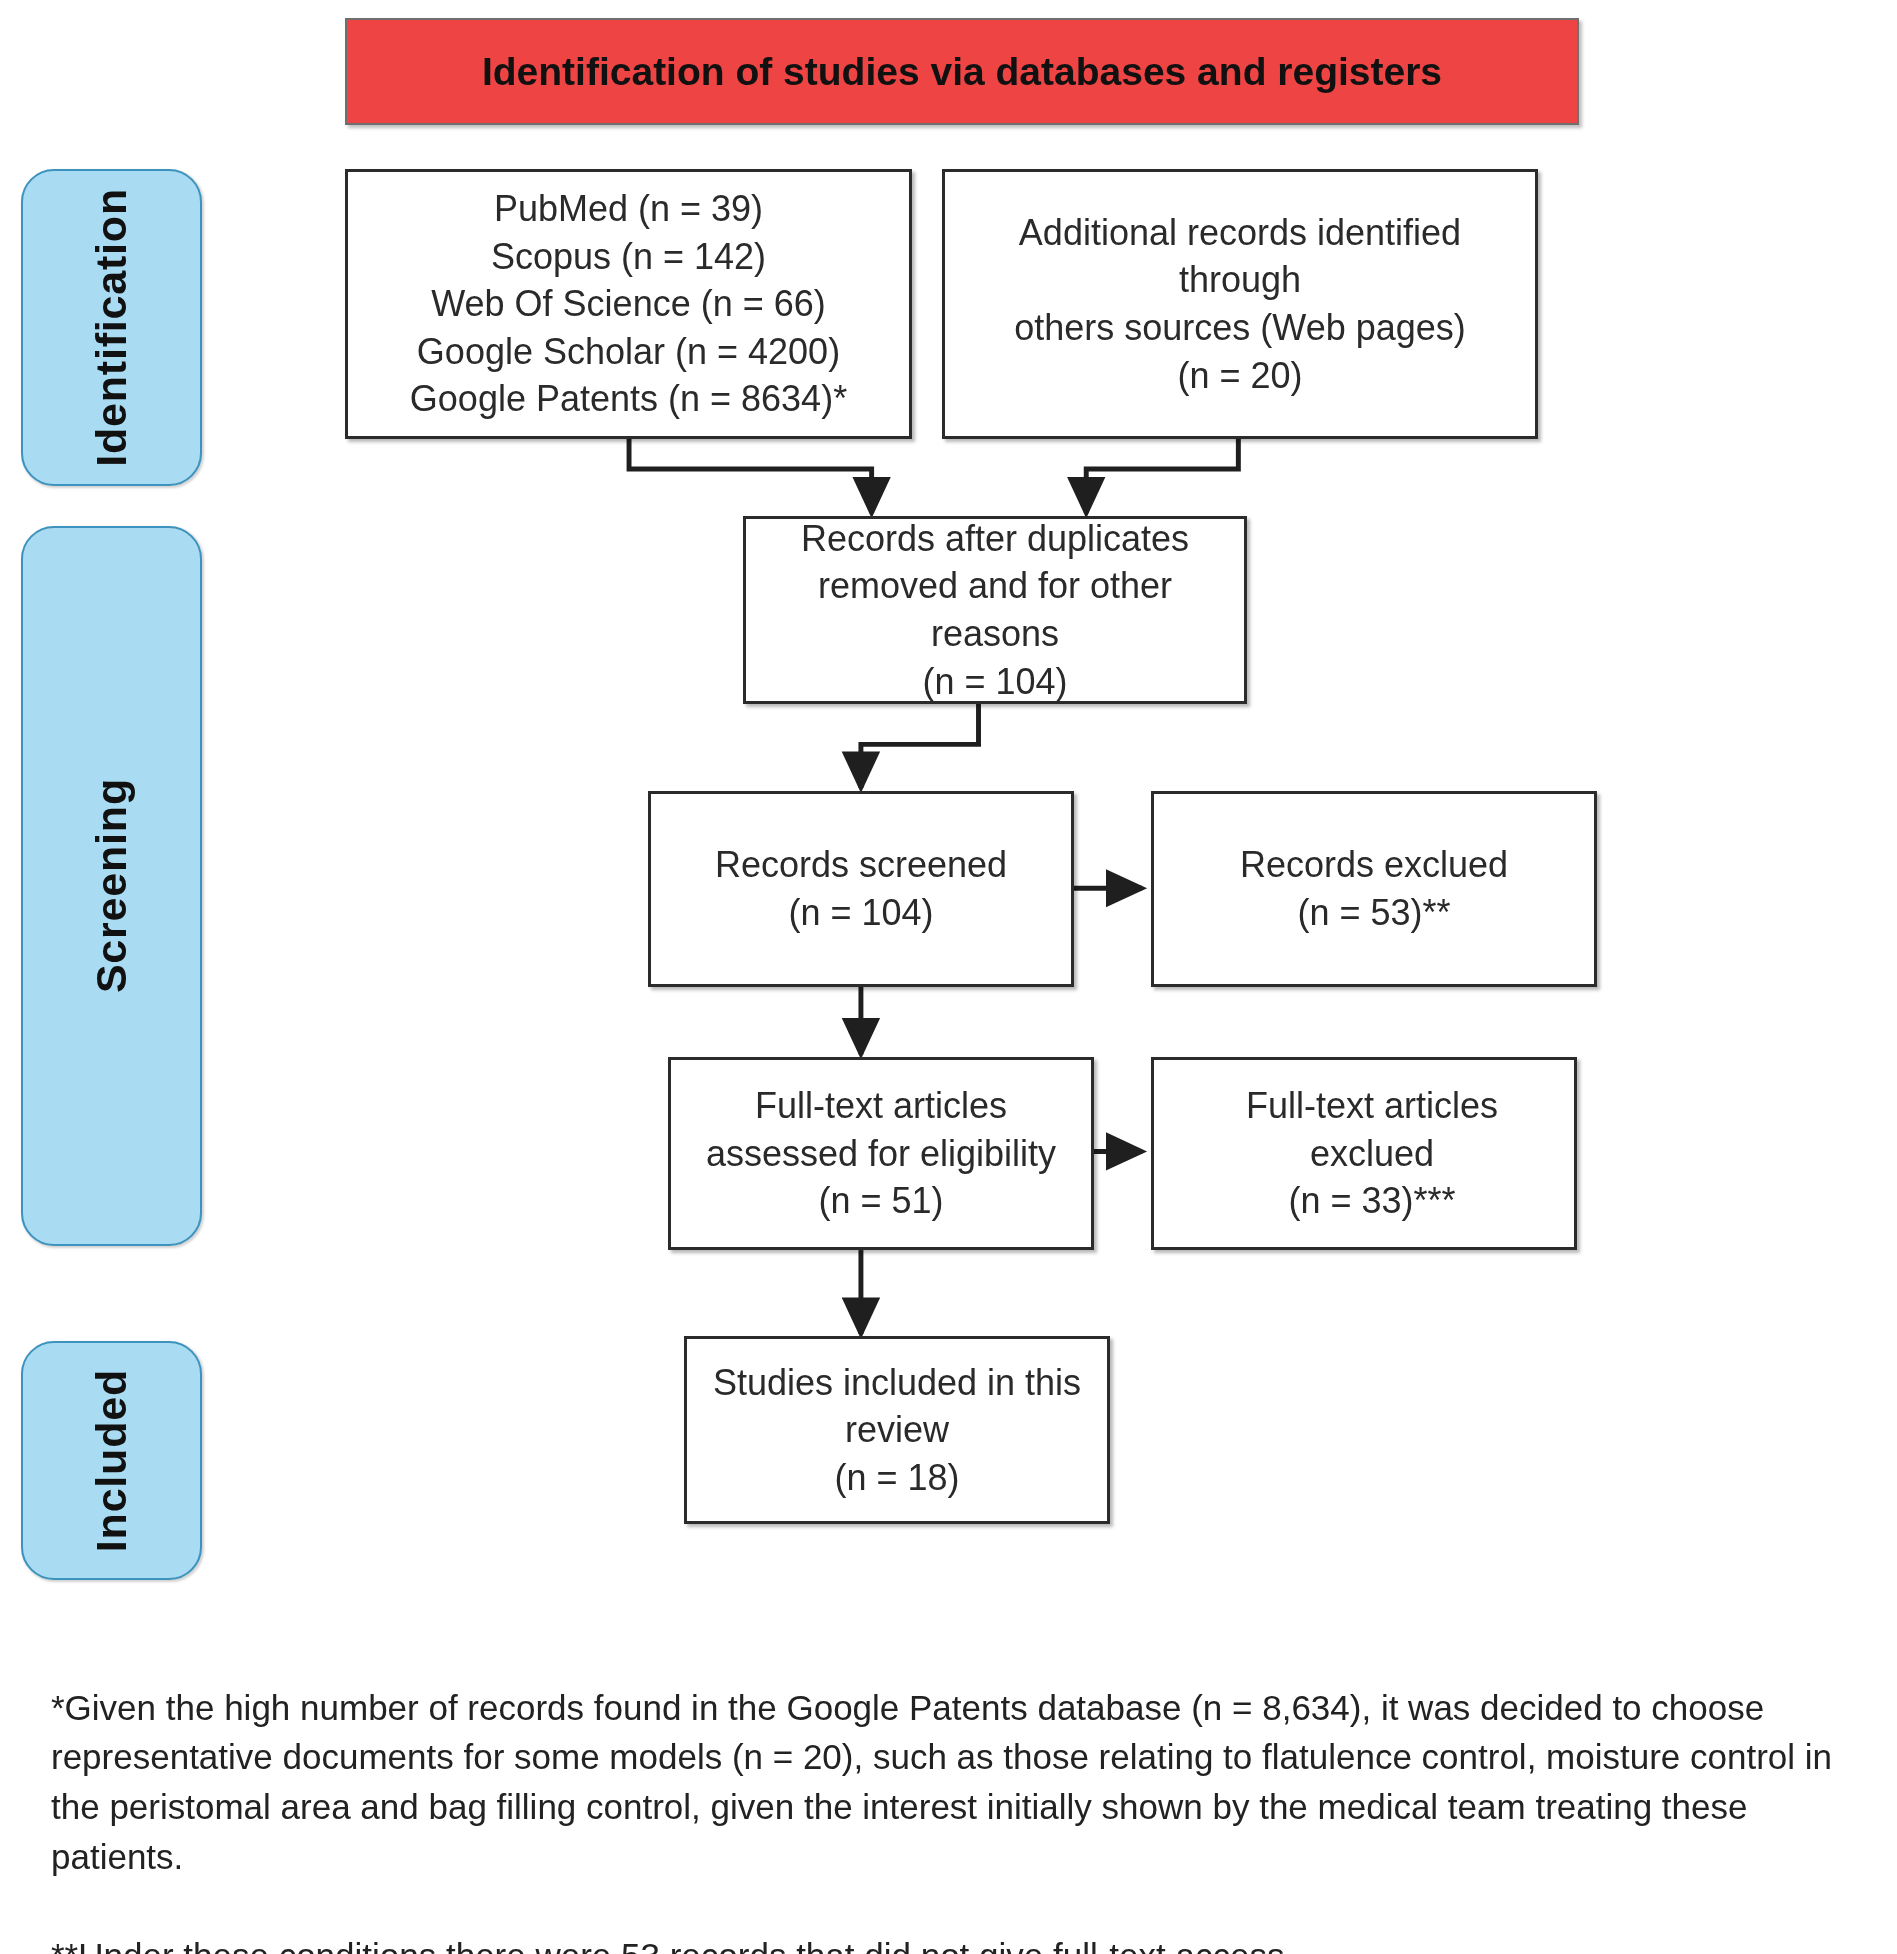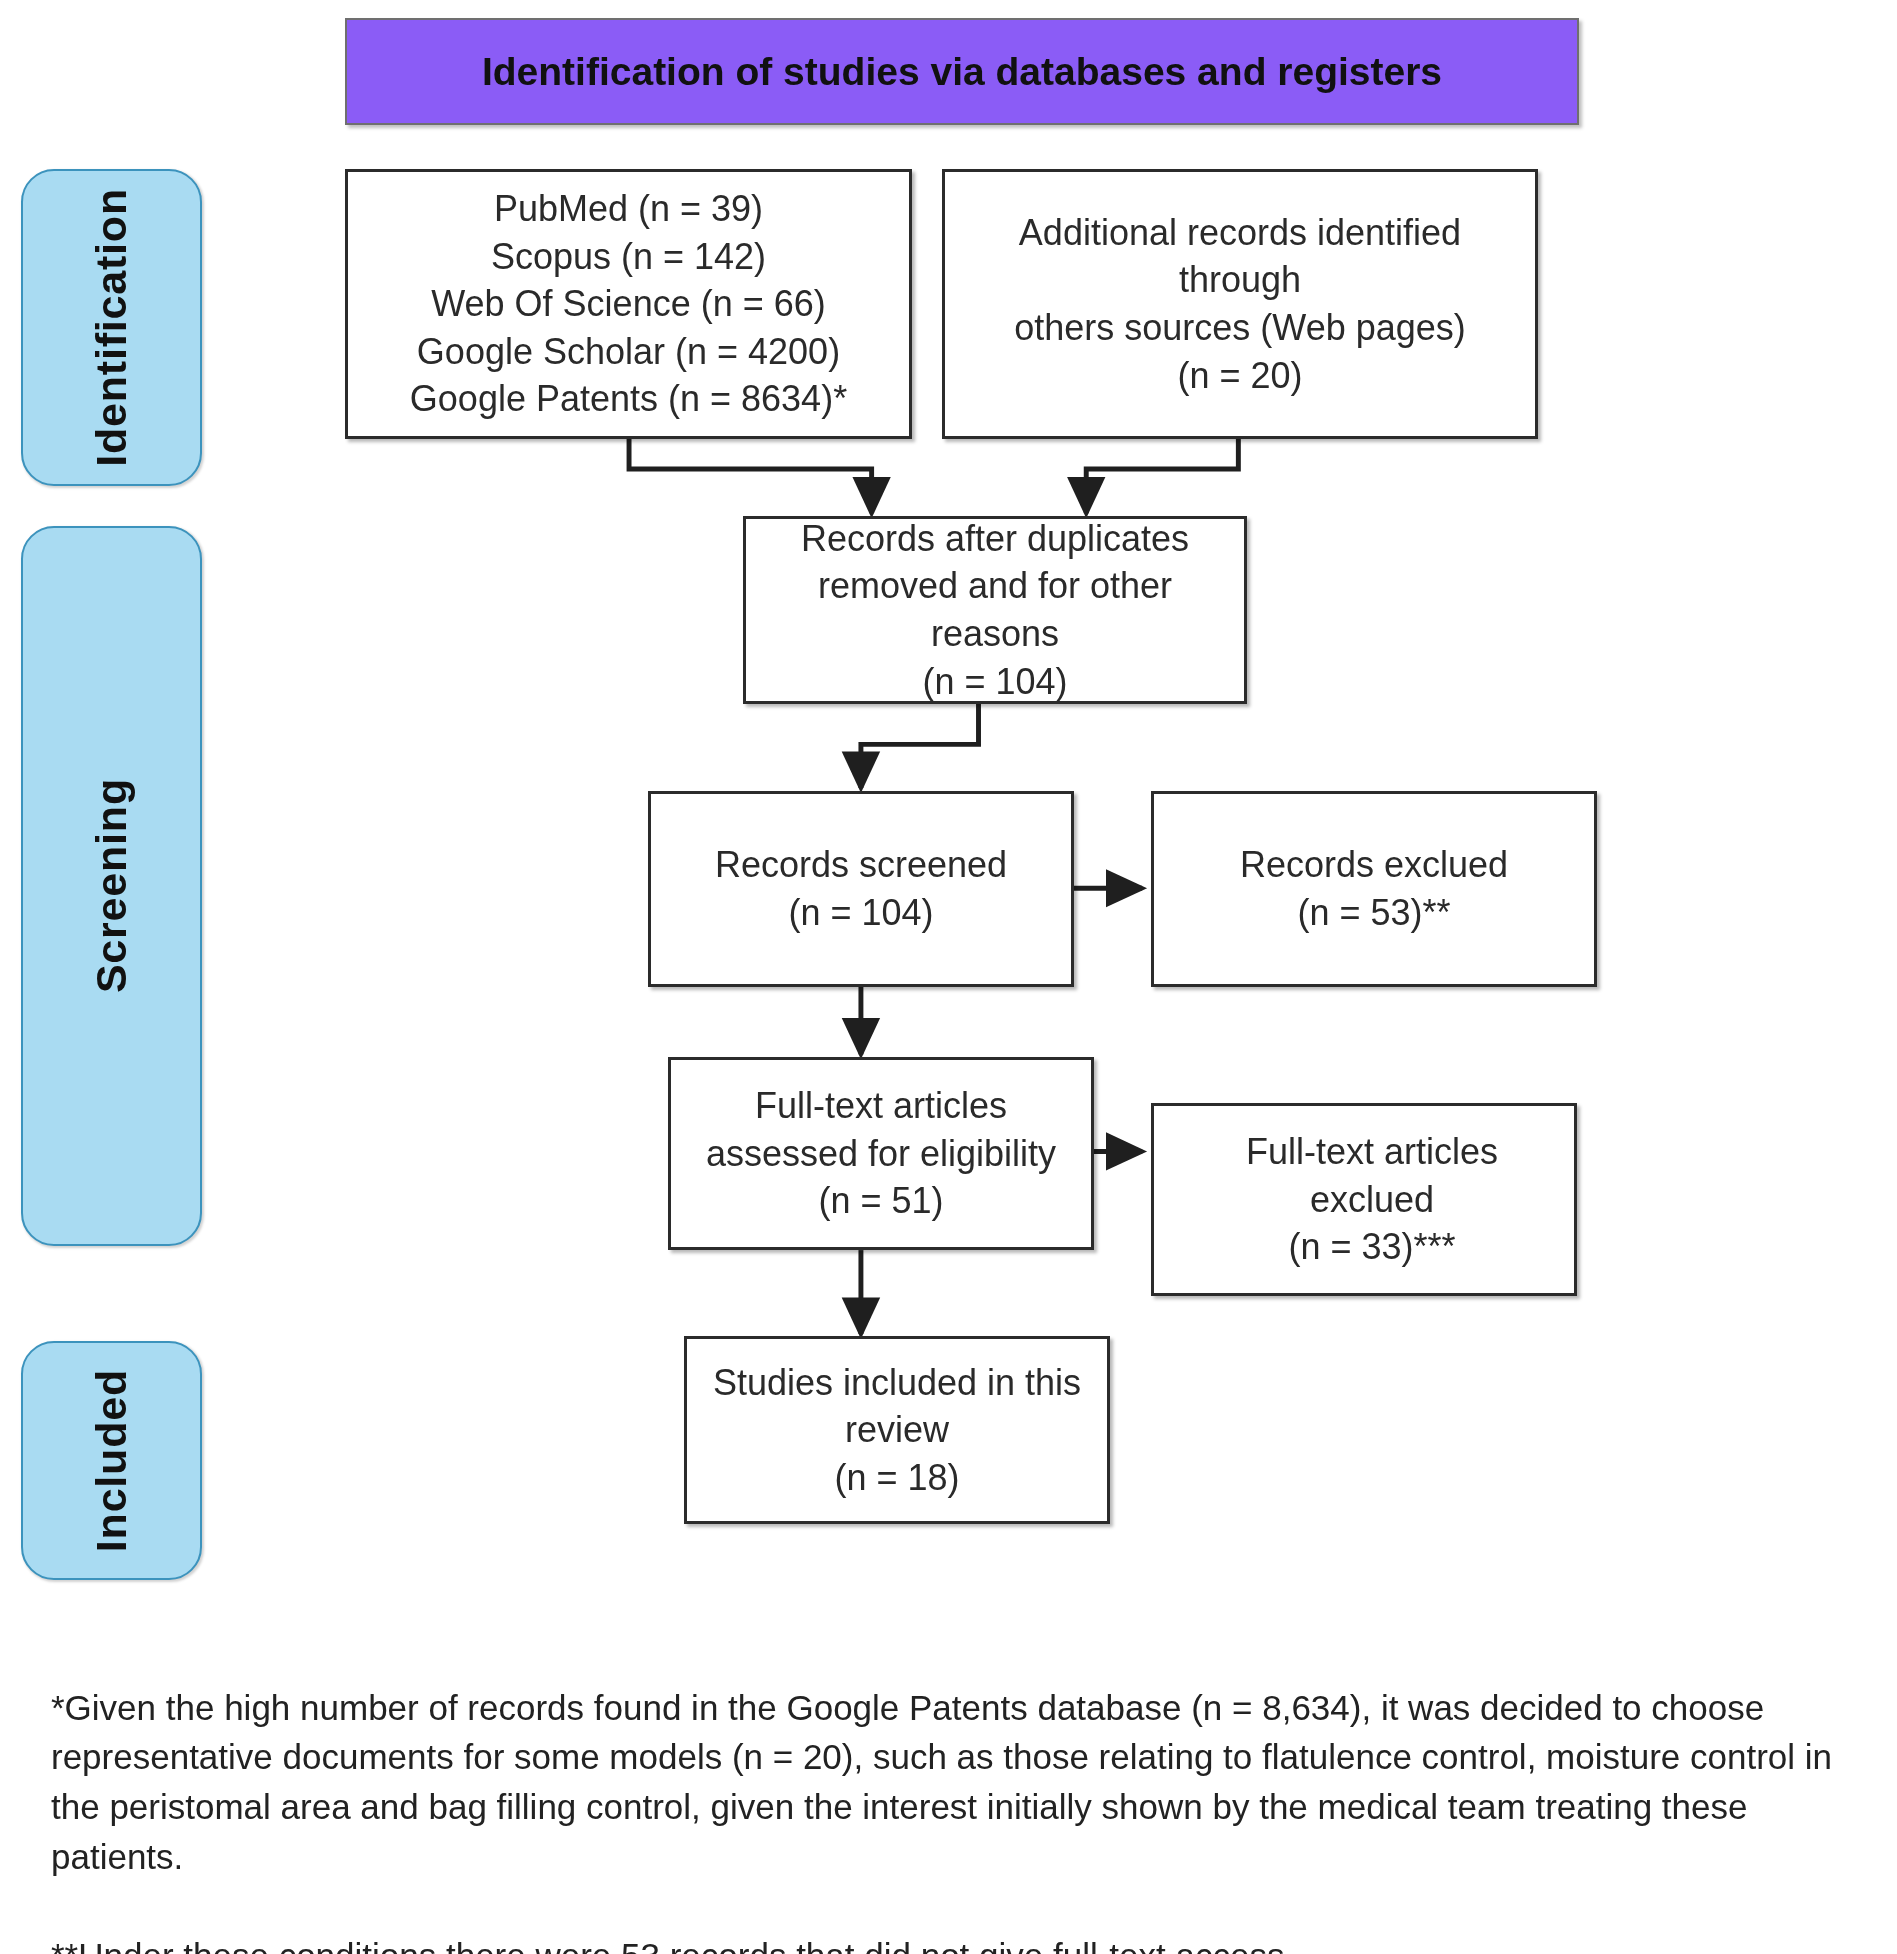--- a/index.html
+++ b/index.html
@@ -41,21 +41,21 @@
     transform: rotate(180deg);
     font-weight: bold;
     font-size: 43px;
     letter-spacing: 0.8px;
     color: #111111;
     white-space: nowrap;
   }
 
   
   .banner {
-    background: #8b5cf6;
+    background: #ef4444;
     border: 2.5px solid #6f6f6f;
     box-shadow: 2.5px 2.5px 3.3px rgba(0,0,0,0.25);
   }
   .banner-label {
     font-weight: bold;
     font-size: 39px;
     color: #111111;
   }
 
   
@@ -165,21 +165,21 @@
     <span class="box-text">Records exclued
 (n = 53)**</span>
   </div>
 
   <div class="node box" style="left:668px; top:1057px; width:426px; height:193px;">
     <span class="box-text">Full-text articles
 assessed for eligibility
 (n = 51)</span>
   </div>
 
-  <div class="node box" style="left:1151px; top:1103px; width:426px; height:193px;padding-left:26px;">
+  <div class="node box" style="left:1151px; top:1057px; width:426px; height:193px;padding-left:26px;">
     <span class="box-text">Full-text articles exclued
 (n = 33)***</span>
   </div>
 
   <div class="node box" style="left:648px; top:1336px; width:426px; height:188px;margin-left:36px;">
     <span class="box-text">Studies included in this
 review
 (n = 18)</span>
   </div>
 

